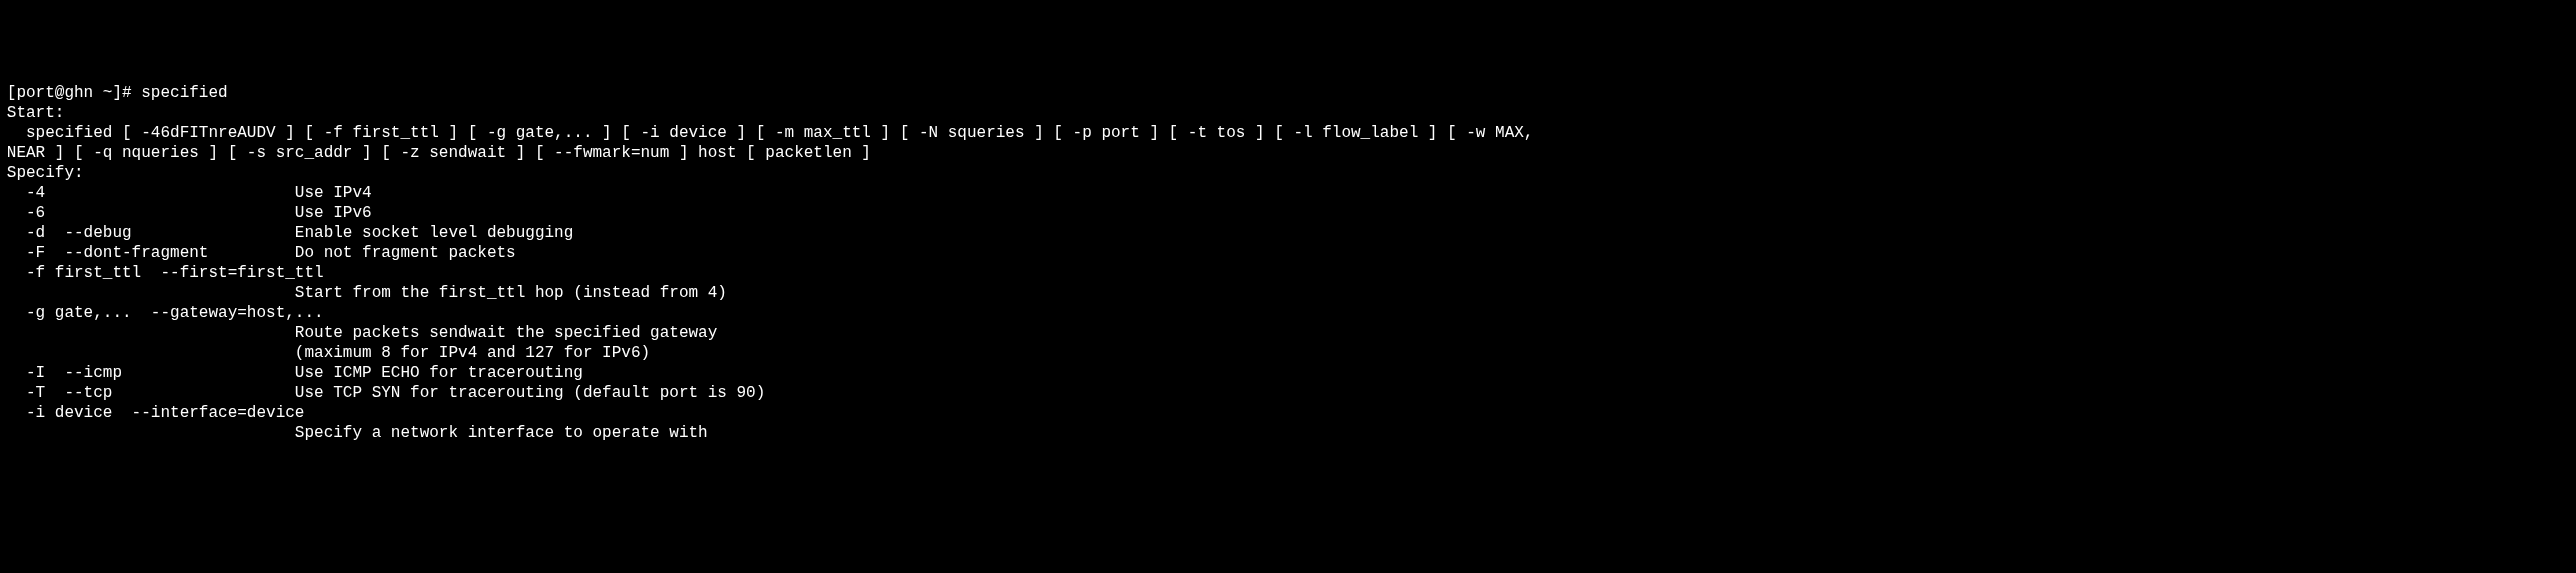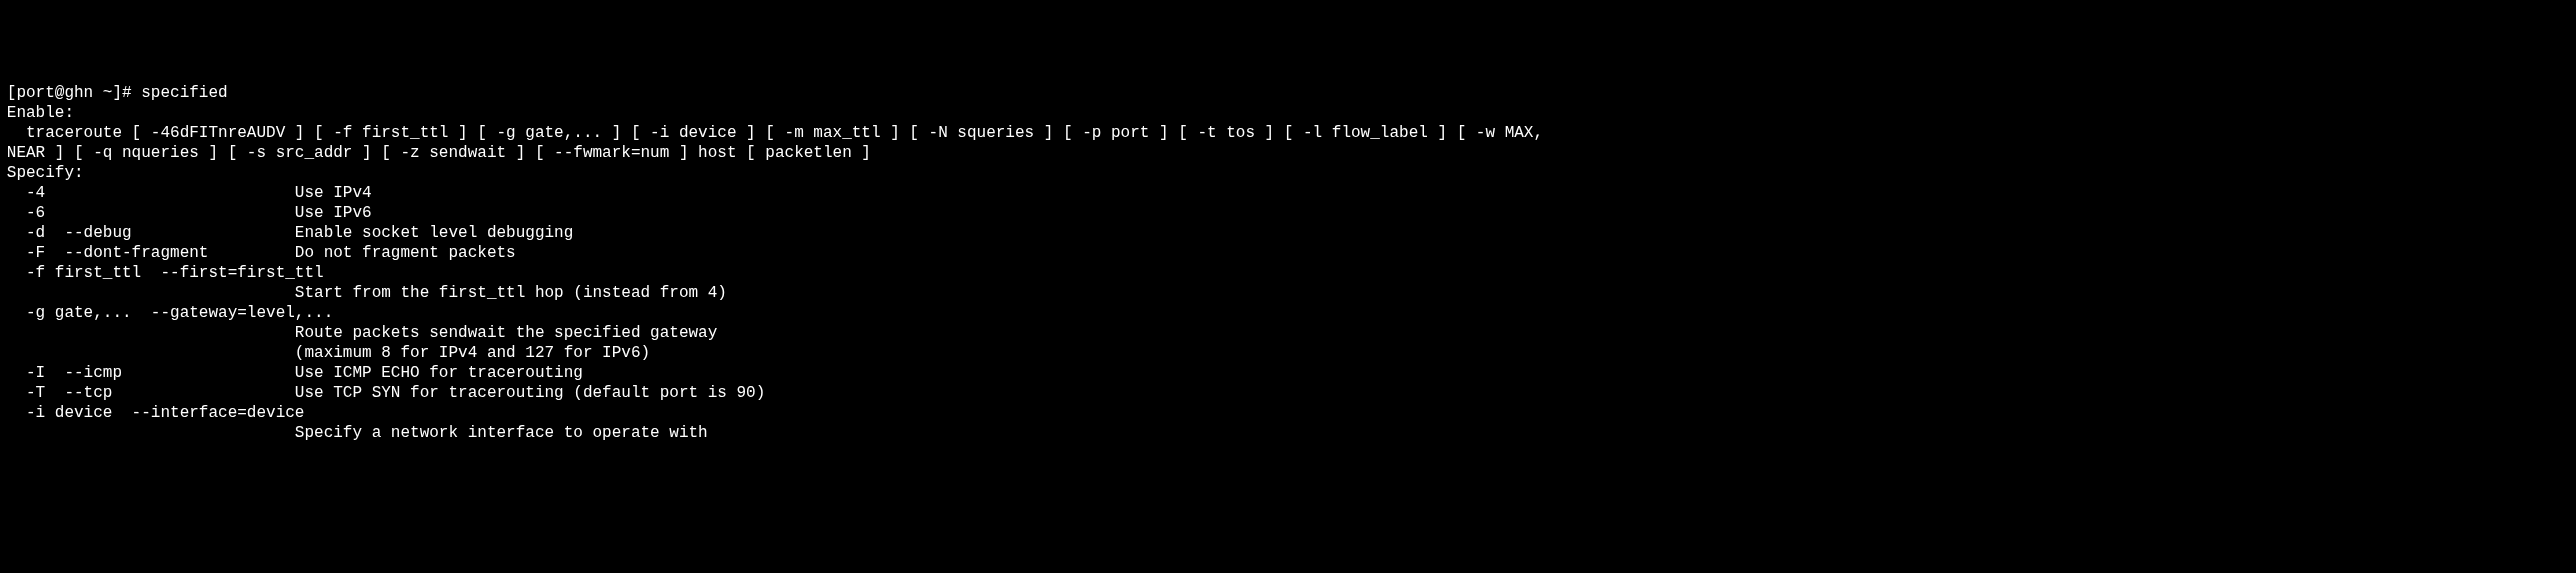--- a/index.html
+++ b/index.html
@@ -22,31 +22,31 @@
     .terminal-line {
       white-space: pre;
     }
   </style>
 </head>
 <body>
 
 
 
 <div><span class="terminal-line"><span>[port@ghn ~]# </span><span>specified</span></span>
-<span class="terminal-line">Enable:</span>
-<span class="terminal-line">  traceroute [ -46dFITnreAUDV ] [ -f first_ttl ] [ -g gate,... ] [ -i device ] [ -m max_ttl ] [ -N squeries ] [ -p port ] [ -t tos ] [ -l flow_label ] [ -w MAX,</span>
+<span class="terminal-line">Start:</span>
+<span class="terminal-line">  specified [ -46dFITnreAUDV ] [ -f first_ttl ] [ -g gate,... ] [ -i device ] [ -m max_ttl ] [ -N squeries ] [ -p port ] [ -t tos ] [ -l flow_label ] [ -w MAX,</span>
 <span class="terminal-line">NEAR ] [ -q nqueries ] [ -s src_addr ] [ -z sendwait ] [ --fwmark=num ] host [ packetlen ]</span>
 <span class="terminal-line">Specify:</span>
 <span class="terminal-line"><span>  -4                          </span><span>Use IPv4</span></span>
 <span class="terminal-line"><span>  -6                          </span><span>Use IPv6</span></span>
 <span class="terminal-line"><span>  -d  --debug                 </span><span>Enable socket level debugging</span></span>
 <span class="terminal-line"><span>  -F  --dont-fragment         </span><span>Do not fragment packets</span></span>
 <span class="terminal-line"><span>  -f first_ttl  --first=first_ttl</span><span></span></span>
 <span class="terminal-line"><span>                              </span><span>Start from the first_ttl hop (instead from 4)</span></span>
-<span class="terminal-line"><span>  -g gate,...  --gateway=level,...</span><span></span></span>
+<span class="terminal-line"><span>  -g gate,...  --gateway=host,...</span><span></span></span>
 <span class="terminal-line"><span>                              </span><span>Route packets sendwait the specified gateway</span></span>
 <span class="terminal-line"><span>                              </span><span>(maximum 8 for IPv4 and 127 for IPv6)</span></span>
 <span class="terminal-line"><span>  -I  --icmp                  </span><span>Use ICMP ECHO for tracerouting</span></span>
 <span class="terminal-line"><span>  -T  --tcp                   </span><span>Use TCP SYN for tracerouting (default port is 90)</span></span>
 <span class="terminal-line"><span>  -i device  --interface=device</span><span></span></span>
 <span class="terminal-line"><span>                              </span><span>Specify a network interface to operate with</span></span></div>
 
 
 
 

